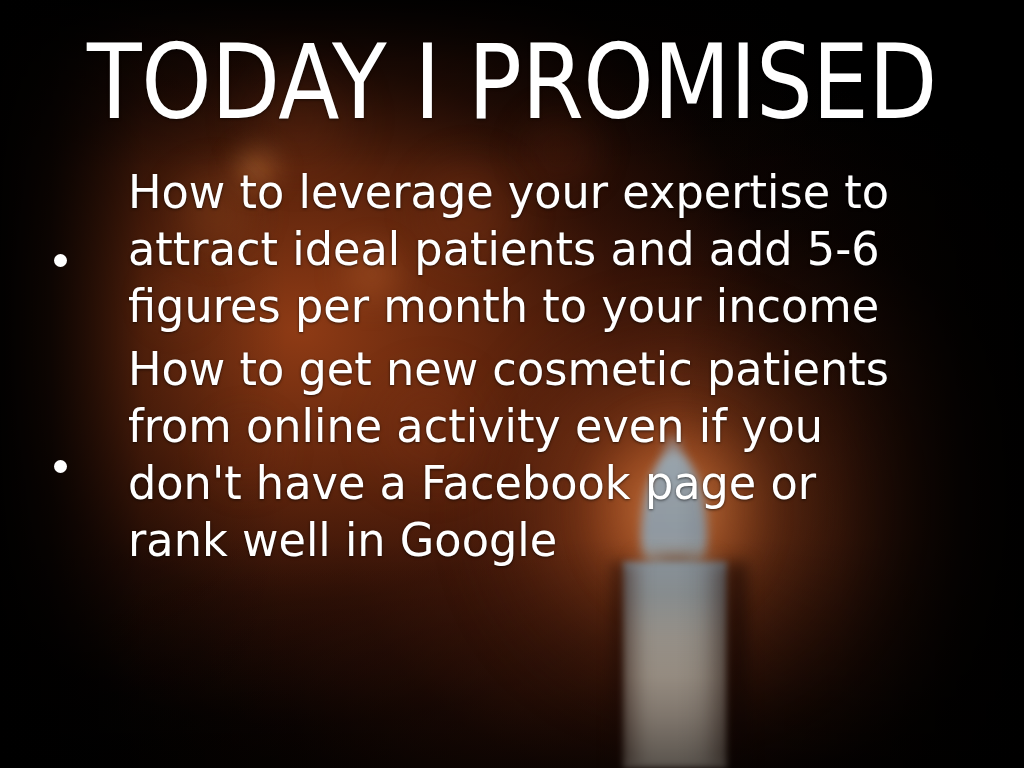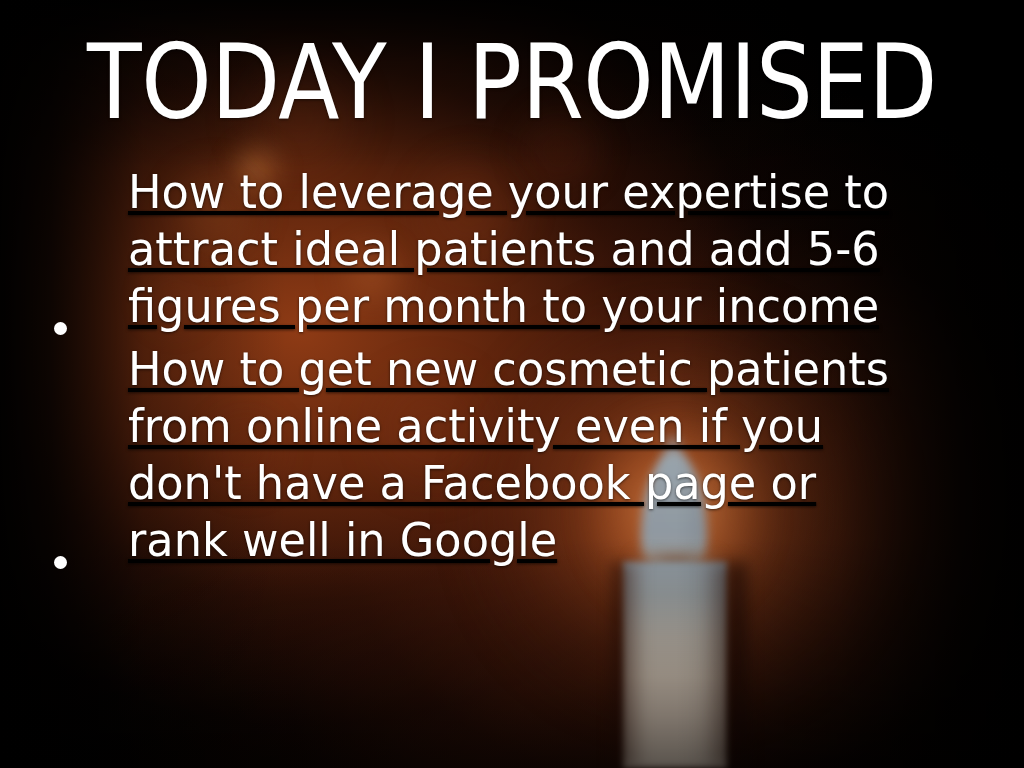--- a/index.html
+++ b/index.html
@@ -199,23 +199,22 @@
 
   .bullets {
     position: absolute;
     left: 52px;
     top: 164px;
     width: 880px;
   }
 
   .bullet-row {
     display: flex;
-    align-items: flex-end;
+    align-items: center;
     margin-bottom: 6px;
-    text-decoration: underline;
   }
 
   .bullet-dot {
     flex: 0 0 auto;
     width: 16px;
     margin-top: 22px;
     margin-right: 0;
     color: #ffffff;
     font-size: 30px;
     line-height: 0;

